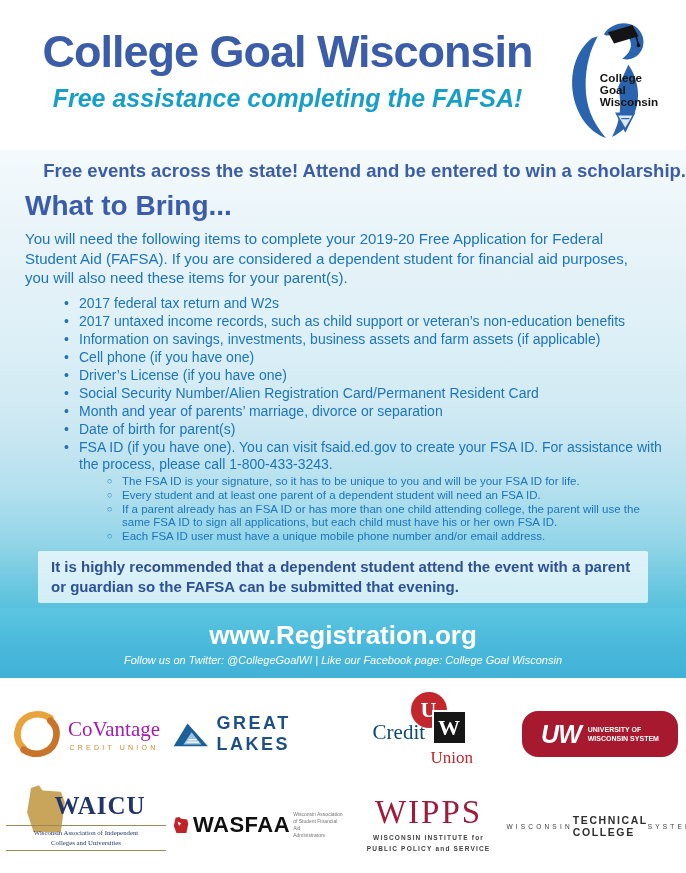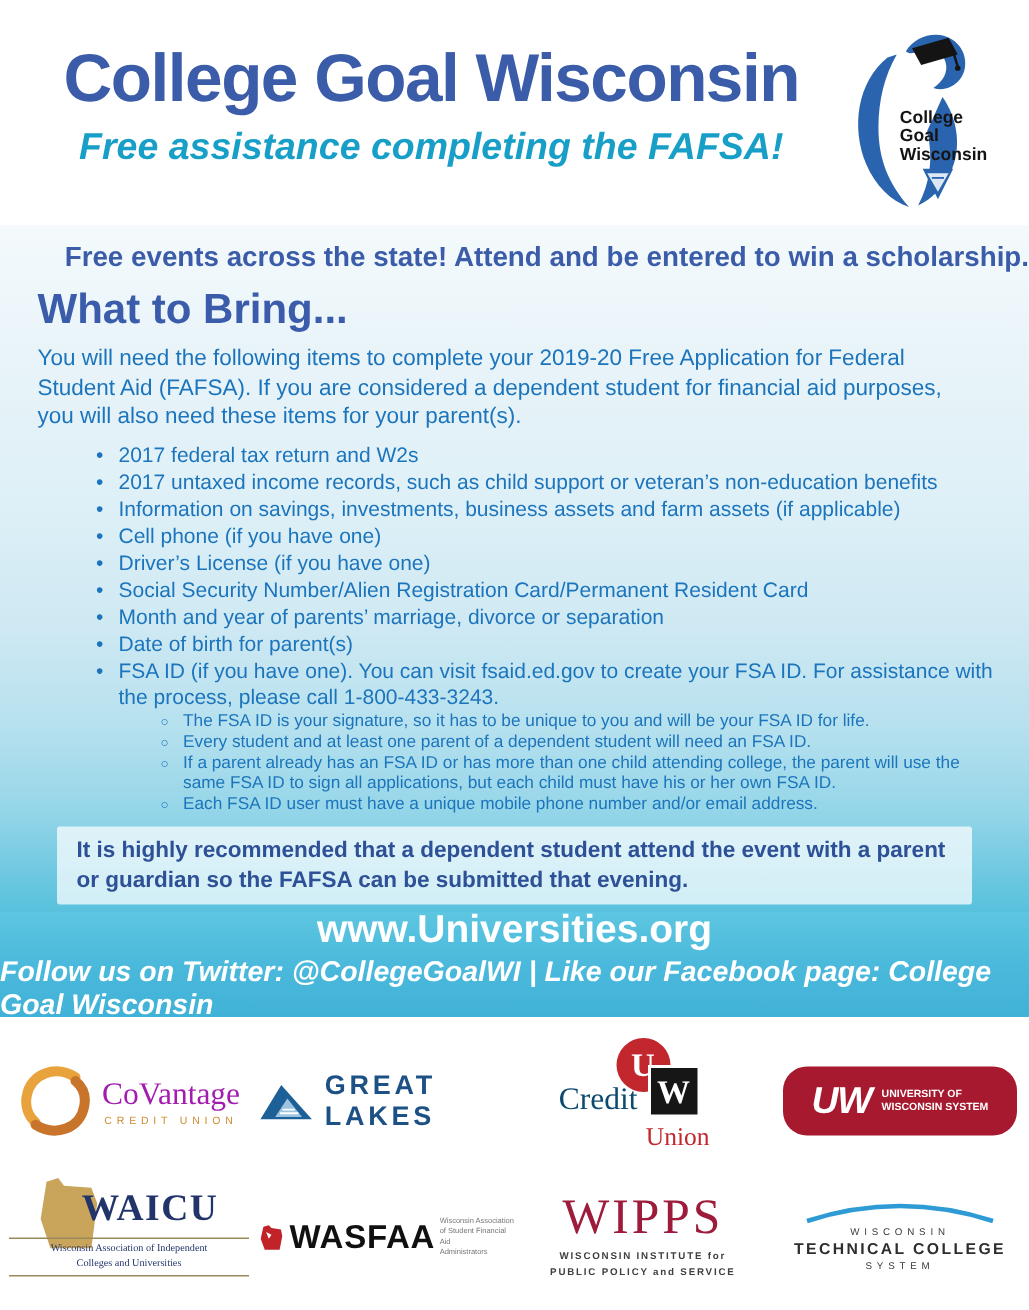--- a/index.html
+++ b/index.html
@@ -32,21 +32,21 @@
             font-size:11.5px;line-height:13px;margin-bottom:1px;max-width:545px;}
   ul.sub>li::before{content:"\25CB";position:absolute;left:2px;top:0;font-size:9px;}
 
   .recommend{margin:8px 38px 0;padding:6px 13px;background:rgba(255,255,255,0.72);
              color:#2d5096;font-size:15px;font-weight:700;line-height:20px;border-radius:2px;}
 
   
   .band{height:70px;display:flex;flex-direction:column;align-items:center;justify-content:center;
         gap:3px;background:linear-gradient(180deg,#5dc6e1 0%,#49b8db 55%,#41b2d7 100%);}
   .band-url{color:#fff;font-size:26px;font-weight:800;}
-  .band-social{color:#fff;font-size:19px;font-weight:700;font-style:italic;}
+  .band-social{color:#fff;font-size:11px;font-weight:400;font-style:italic;}
 
   
   .sponsors{height:195px;background:#fff;display:grid;
             grid-template-columns:repeat(4,1fr);grid-template-rows:92px 90px;
             padding-top:10px;align-items:center;justify-items:center;}
   .sponsor{display:flex;align-items:center;justify-content:center;}
 
   .cov{gap:6px;}
   .cov-name{font-family:"Liberation Serif",serif;font-size:21px;color:#a21caf;}
   .cov-sub{font-size:7px;letter-spacing:3.2px;color:#cf8a2e;margin-top:2px;text-align:center;}
@@ -81,21 +81,21 @@
 
   .wasfaa{gap:3px;}
   .wasfaa-name{font-size:22px;font-weight:900;color:#101010;letter-spacing:0.5px;}
   .wasfaa-tiny{width:50px;font-size:5px;color:#777;line-height:1.4;text-align:left;}
 
   .wipps{flex-direction:column;}
   .wipps-name{font-family:"Liberation Serif",serif;font-size:33px;color:#9d1c3b;letter-spacing:2px;line-height:1;}
   .wipps-caption{margin-top:4px;font-size:6.5px;font-weight:700;color:#3f3f3f;
                  letter-spacing:1.2px;line-height:1.6;text-align:center;}
 
-  .wtcs{flex-direction:column;width:172px;}
+  .wtcs{flex-direction:row;width:172px;}
   .wtcs-l1{font-size:6.5px;letter-spacing:3.2px;color:#3c3c3c;margin-top:2px;}
   .wtcs-l2{font-size:10.5px;font-weight:800;letter-spacing:1.6px;color:#2e2e2e;margin-top:2px;}
   .wtcs-l3{font-size:6.5px;letter-spacing:3.2px;color:#3c3c3c;margin-top:2px;}
 </style>
 </head>
 <body>
 
 <div class="page">
 
   <div class="header">
@@ -143,21 +143,21 @@
             <li>If a parent already has an FSA ID or has more than one child attending college, the parent will use the same FSA ID to sign all applications, but each child must have his or her own FSA ID.</li>
             <li>Each FSA ID user must have a unique mobile phone number and/or email address.</li>
           </ul>
       </li>
     </ul>
 
     <div class="recommend">It is highly recommended that a dependent student attend the event with a parent or guardian so the FAFSA can be submitted that evening.</div>
   </div>
 
   <div class="band">
-    <div class="band-url">www.Universities.org</div>
+    <div class="band-url">www.Registration.org</div>
     <div class="band-social">Follow us on Twitter: @CollegeGoalWI | Like our Facebook page: College Goal Wisconsin</div>
   </div>
 
   <div class="sponsors">
 
     <div class="sponsor cov">
       <svg width="50" height="50" viewBox="0 0 60 60">
         <path d="M46,11 C30,1 10,8 7,26 C5.5,34 8,42 14,47" stroke="#e8a33c" stroke-width="8" fill="none" stroke-linecap="round"></path>
         <path d="M14,49 C30,59 50,52 53,34 C54.5,26 52,19 46,14" stroke="#c8742a" stroke-width="8" fill="none" stroke-linecap="round"></path>
       </svg>

